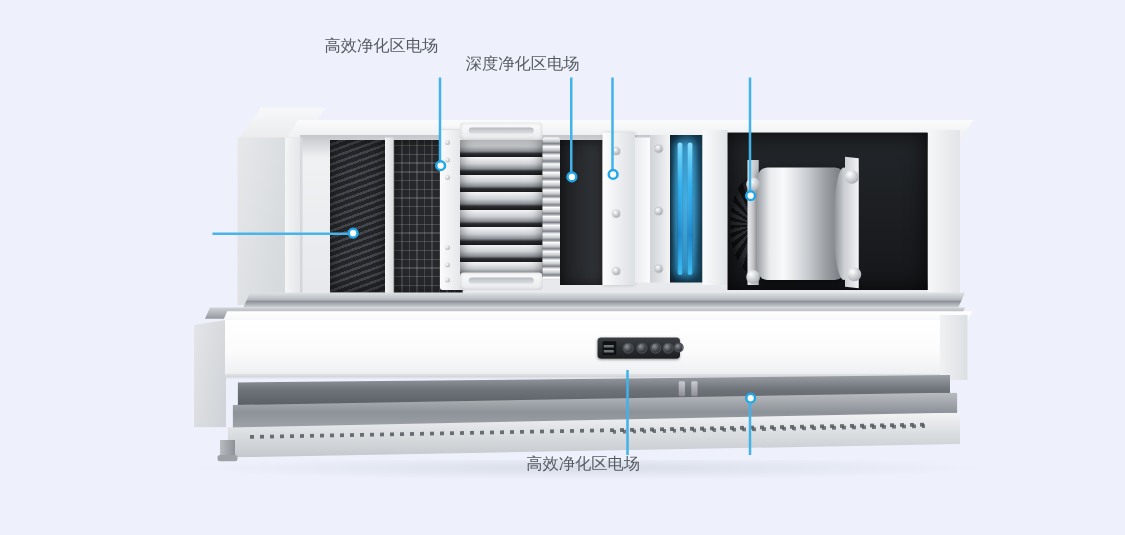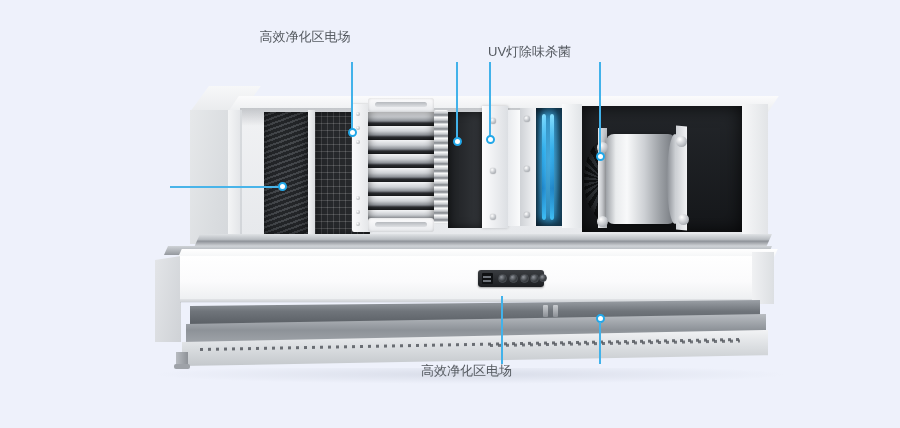--- a/index.html
+++ b/index.html
@@ -413,27 +413,27 @@
   <div class="lead-h" style="left:170px;top:186px;width:110px;"></div>
   <div class="dot" style="left:278px;top:182px;"></div>
 
   <div class="callout center" style="left:257px;top:28px;width:96px;">
     <span class="ln">高效净化区电场</span>
     <span class="ul"></span>
   </div>
   <div class="lead-v" style="left:351px;top:62px;height:68px;"></div>
   <div class="dot" style="left:348px;top:128px;"></div>
 
+  <div class="callout center" style="left:366px;top:42px;width:104px;">
+    <span class="ln">深度净化区电场</span>
+    <span class="ul"></span>
+  </div>
   <div class="lead-v" style="left:456px;top:62px;height:77px;"></div>
   <div class="dot" style="left:453px;top:137px;"></div>
 
-  <div class="callout" style="left:488px;top:43px;width:92px;">
-    <span class="ln">UV灯除味杀菌</span>
-    <span class="ul"></span>
-  </div>
   <div class="lead-v" style="left:489px;top:62px;height:75px;"></div>
   <div class="dot" style="left:486px;top:135px;"></div>
 
   <div class="lead-v" style="left:599px;top:62px;height:92px;"></div>
   <div class="dot" style="left:596px;top:152px;"></div>
 
   <div class="lead-v" style="left:501px;top:296px;height:68px;"></div>
   <div class="callout" style="left:421px;top:362px;width:80px;text-align:center;">
     <span class="ln">高效净化区电场</span>
     <span class="ul"></span>

